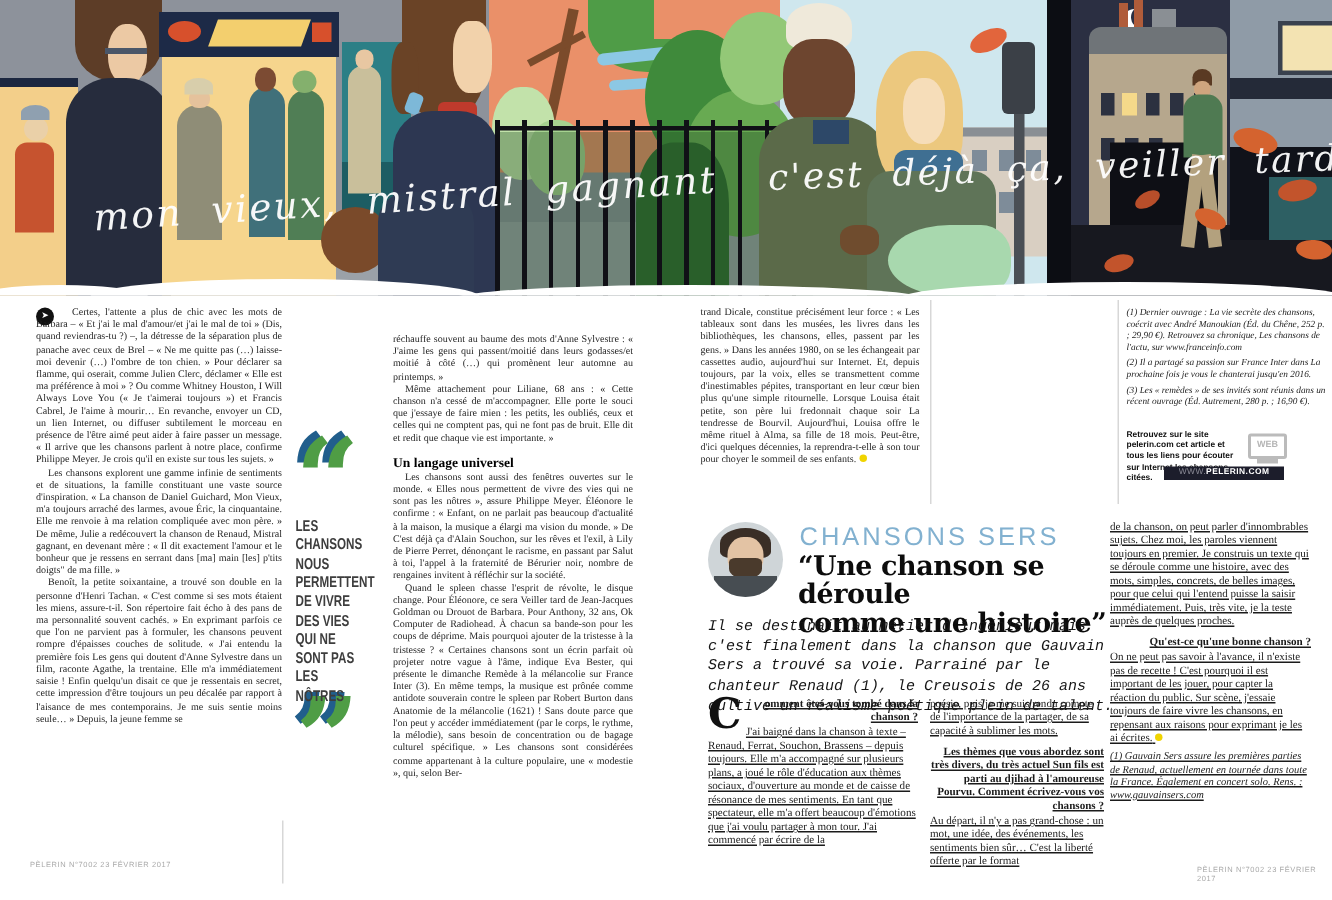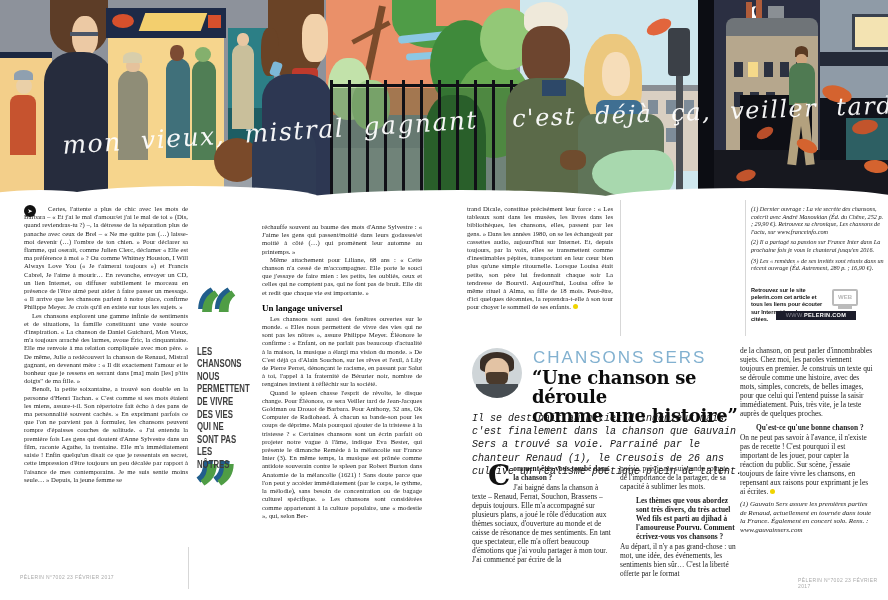--- a/index.html
+++ b/index.html
@@ -24,22 +24,22 @@
   .notes p{margin:0 0 3px 0;}
   .webtxt{font-family:"Liberation Sans",sans-serif;font-weight:bold;font-size:5.6px;line-height:7.2px;color:#111;}
   .webbar{background:#1c1d2b;color:#fff;font-family:"Liberation Sans",sans-serif;font-size:5.6px;line-height:9px;text-align:center;letter-spacing:.3px;}
   .webbar .www{color:#8a8a95;font-weight:normal;}
   .webbar .main{color:#fff;font-weight:bold;}
   .monitor{border:2px solid #bbb;border-radius:2px;background:#fff;color:#b5b5b5;font-family:"Liberation Sans",sans-serif;font-size:6px;font-weight:bold;text-align:center;}
   
   .kicker{font-family:"Liberation Sans",sans-serif;color:#82b1d0;font-size:17px;letter-spacing:2px;font-weight:400;}
   .ivtitle{font-family:"DejaVu Serif",serif;font-weight:bold;color:#0c0c0c;font-size:18px;line-height:19px;white-space:pre-line;letter-spacing:-0.3px;}
   .ivintro{font-family:Liberation Mono, monospace;font-style:italic;font-size:10px;line-height:13.2px;color:#161616;}
-  .ivcol{font-size:7.4px;line-height:9px;color:#1b1b1b;}
-  .ivcol .q{font-weight:bold;margin:5px 0 1px 16px;}
+  .ivcol{font-size:7.4px;line-height:9px;color:#1b1b1b;text-decoration:underline;}
+  .ivcol .q{font-weight:bold;margin:5px 0 1px 0;text-align:right;}
   .ivcol p{margin:0;}
   .dropcap{float:left;font-family:"DejaVu Serif",serif;font-size:28px;line-height:24px;padding-right:3px;color:#111;}
   .ivnote{font-style:italic;font-size:7px;line-height:8.6px;color:#222;margin-top:4px;}
   .vrule{width:1px;background:#d7d7d7;}
   .pagefoot{font-family:"Liberation Sans",sans-serif;font-size:5px;color:#a9a9a9;letter-spacing:.4px;}
 </style>
 </head>
 <body>
 
 <div id="illu" class="abs">
@@ -213,21 +213,21 @@
 comme une histoire”</div>
 <div class="abs ivintro" style="left:472px;top:412px;width:272px;">Il se destinait au métier d'ingénieur mais c'est finalement dans la chanson que Gauvain Sers a trouvé sa voie. Parrainé par le chanteur Renaud (1), le Creusois de 26 ans cultive un réalisme poétique plein de talent.</div>
 
 <div class="abs ivcol" style="left:472px;top:464px;width:140px;">
   <p class="q" style="margin-top:0;"><span class="dropcap">C</span><span>omment êtes-vous tombé dans la chanson ?</span></p>
   <p>J'ai baigné dans la chanson à texte – Renaud, Ferrat, Souchon, Brassens – depuis toujours. Elle m'a accompagné sur plusieurs plans, a joué le rôle d'éducation aux thèmes sociaux, d'ouverture au monde et de caisse de résonance de mes sentiments. En tant que spectateur, elle m'a offert beaucoup d'émotions que j'ai voulu partager à mon tour. J'ai commencé par écrire de la</p>
 </div>
 
 <div class="abs ivcol" style="left:620px;top:464px;width:116px;">
   <p>poésie, puis je me suis rendu compte de l'importance de la partager, de sa capacité à sublimer les mots.</p>
-  <p class="q">Les thèmes que vous abordez sont très divers, du très actuel Wed fils est parti au djihad à l'amoureuse Pourvu. Comment écrivez-vous vos chansons ?</p>
+  <p class="q">Les thèmes que vous abordez sont très divers, du très actuel Sun fils est parti au djihad à l'amoureuse Pourvu. Comment écrivez-vous vos chansons ?</p>
   <p>Au départ, il n'y a pas grand-chose : un mot, une idée, des événements, les sentiments bien sûr… C'est la liberté offerte par le format</p>
 </div>
 
 <div class="abs ivcol" style="left:740px;top:346px;width:134px;">
   <p>de la chanson, on peut parler d'innombrables sujets. Chez moi, les paroles viennent toujours en premier. Je construis un texte qui se déroule comme une histoire, avec des mots, simples, concrets, de belles images, pour que celui qui l'entend puisse la saisir immédiatement. Puis, très vite, je la teste auprès de quelques proches.</p>
   <p class="q">Qu'est-ce qu'une bonne chanson ?</p>
   <p><span>On ne peut pas savoir à l'avance, il n'existe pas de recette ! C'est pourquoi il est important de les jouer, pour capter la réaction du public. Sur scène, j'essaie toujours de faire vivre les chansons, en repensant aux raisons pour exprimant je les ai écrites.</span> <span class="dot"></span></p>
   <div class="ivnote">(1) Gauvain Sers assure les premières parties de Renaud, actuellement en tournée dans toute la France. Également en concert solo. Rens. : www.gauvainsers.com</div>
 </div>
 

